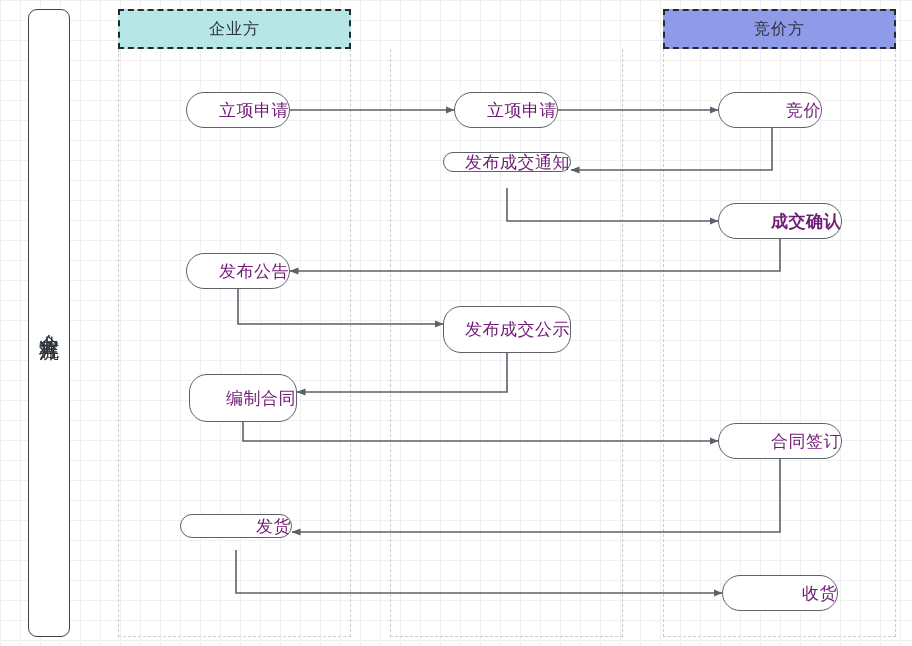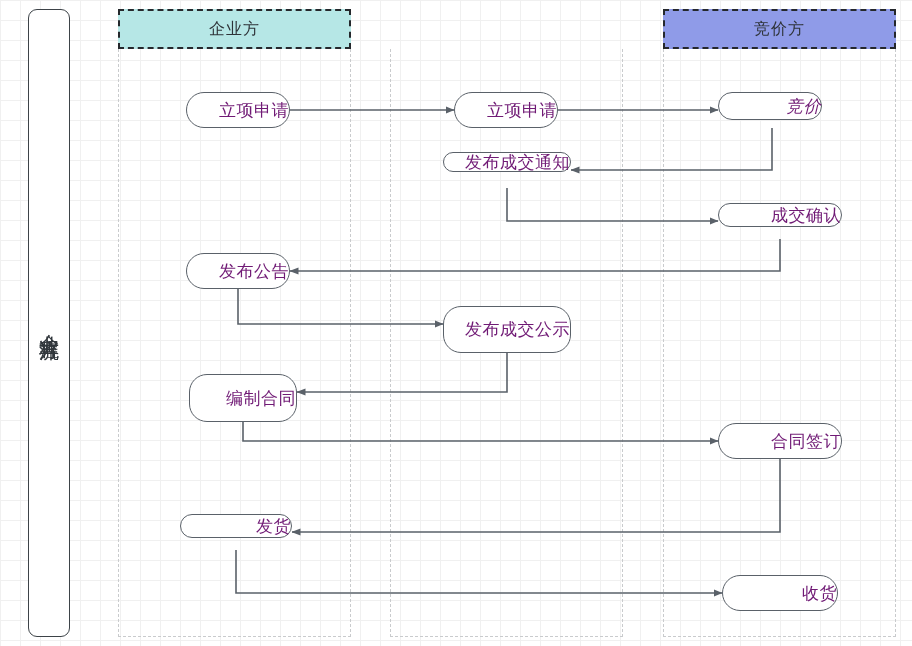--- a/index.html
+++ b/index.html
@@ -127,27 +127,27 @@
       </g>
   </svg>
 
   <div id="nodes-group">
     <div class="node" id="node-0" style="left: 186px; top: 92px; width: 104px; height: 36px;">
         <span>立项申请</span>
       </div>
     <div class="node" id="node-1" style="left: 454px; top: 92px; width: 104px; height: 36px;">
         <span>立项申请</span>
       </div>
-    <div class="node" id="node-2" style="left: 718px; top: 92px; width: 104px; height: 28px; font-style: italic;">
+    <div class="node" id="node-2" style="left: 718px; top: 92px; width: 104px; height: 36px;">
         <span>竞价</span>
       </div>
     <div class="node" id="node-3" style="left: 443px; top: 152px; width: 128px; height: 20px;">
         <span>发布成交通知</span>
       </div>
-    <div class="node" id="node-4" style="left: 718px; top: 203px; width: 124px; height: 24px;">
+    <div class="node" id="node-4" style="left: 718px; top: 203px; width: 124px; height: 36px; font-weight: bold;">
         <span>成交确认</span>
       </div>
     <div class="node" id="node-5" style="left: 186px; top: 253px; width: 104px; height: 36px;">
         <span>发布公告</span>
       </div>
     <div class="node" id="node-6" style="left: 443px; top: 306px; width: 128px; height: 47px;">
         <span>发布成交公示</span>
       </div>
     <div class="node" id="node-7" style="left: 189px; top: 374px; width: 108px; height: 48px;">
         <span>编制合同</span>

